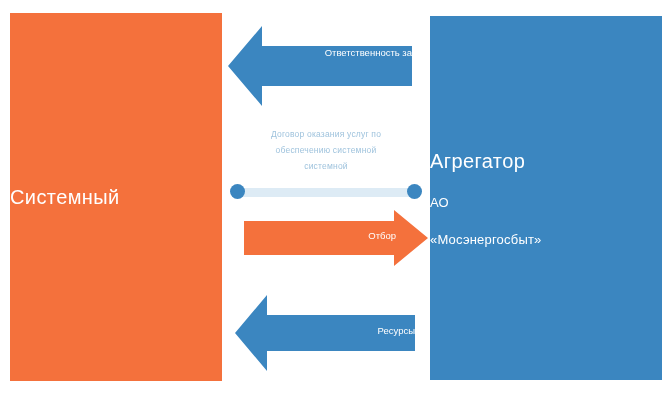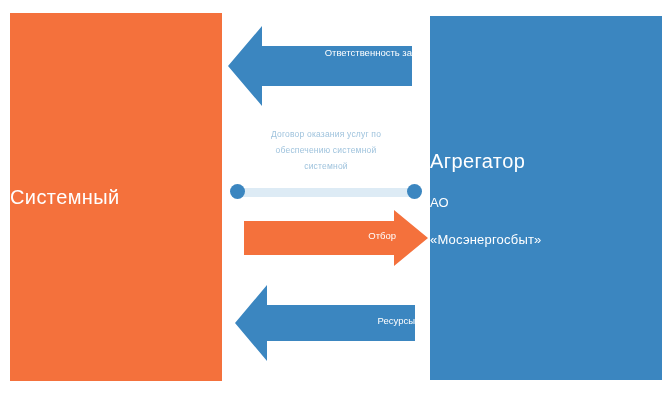--- a/index.html
+++ b/index.html
@@ -97,21 +97,21 @@
   }
   #arrow-selection .arrow-label {
     top: 22px;
     padding-right: 34px;
     font-size: 9.5px;
     line-height: 12px;
   }
 
   #arrow-resources {
     left: 233px;
-    top: 283px;
+    top: 293px;
     width: 182px;
     height: 80px;
   }
   #arrow-resources .arrow-label {
     top: 32px;
     padding-left: 36px;
     font-size: 9.5px;
     line-height: 12px;
   }
 

